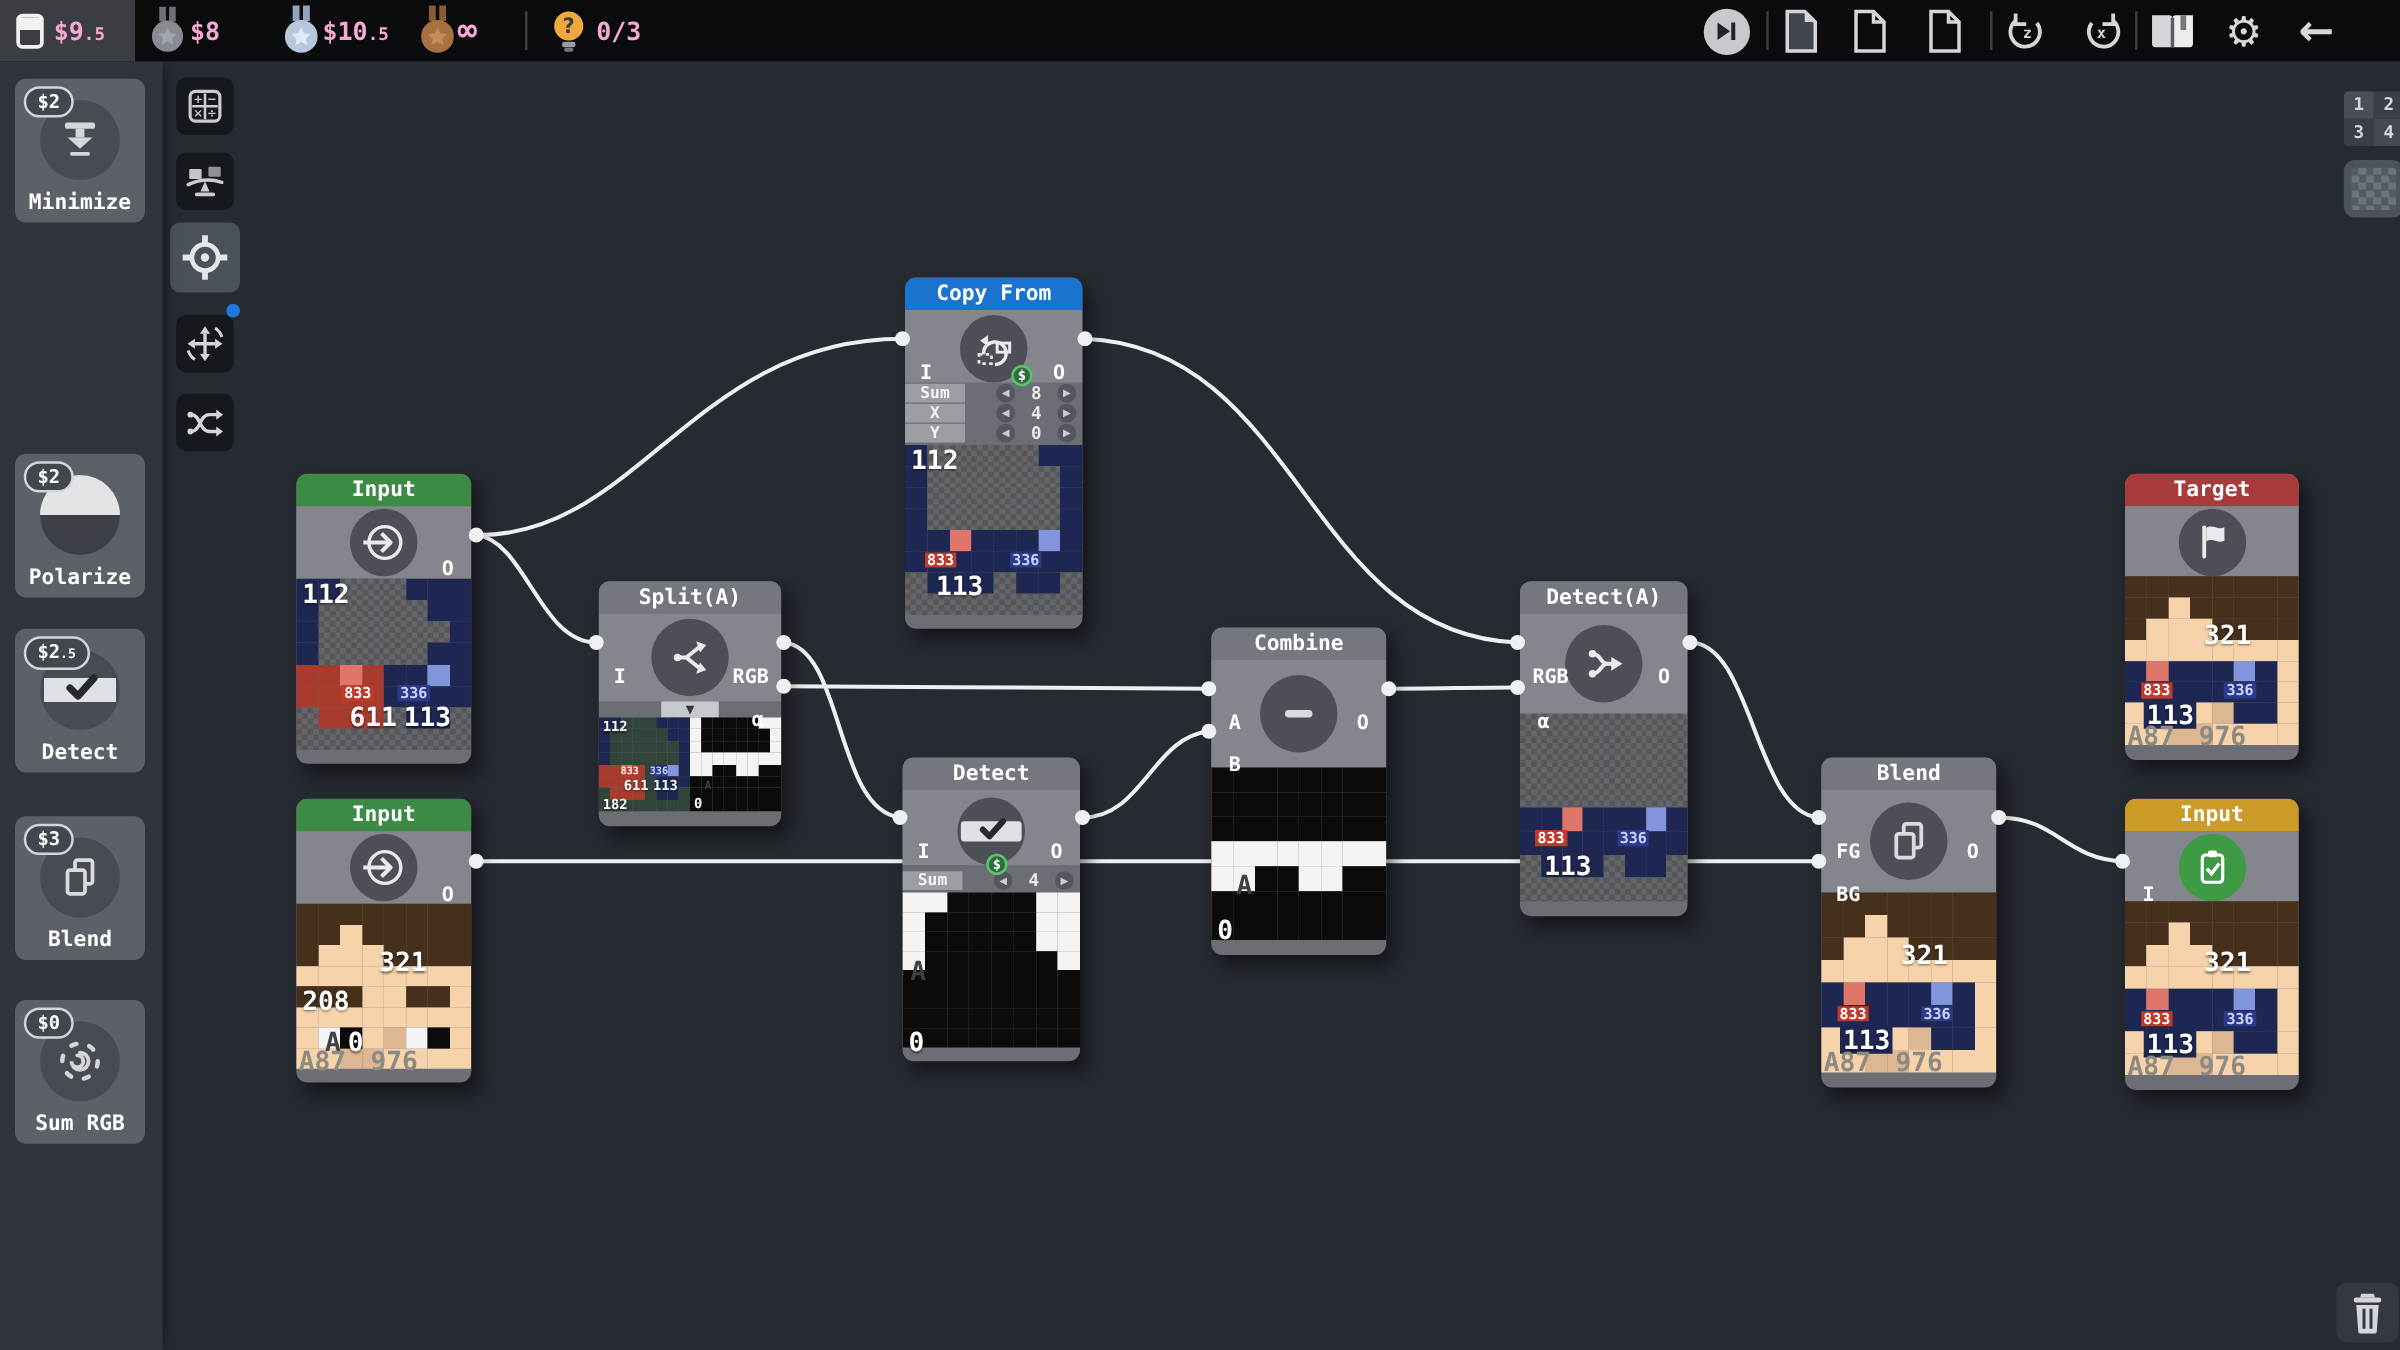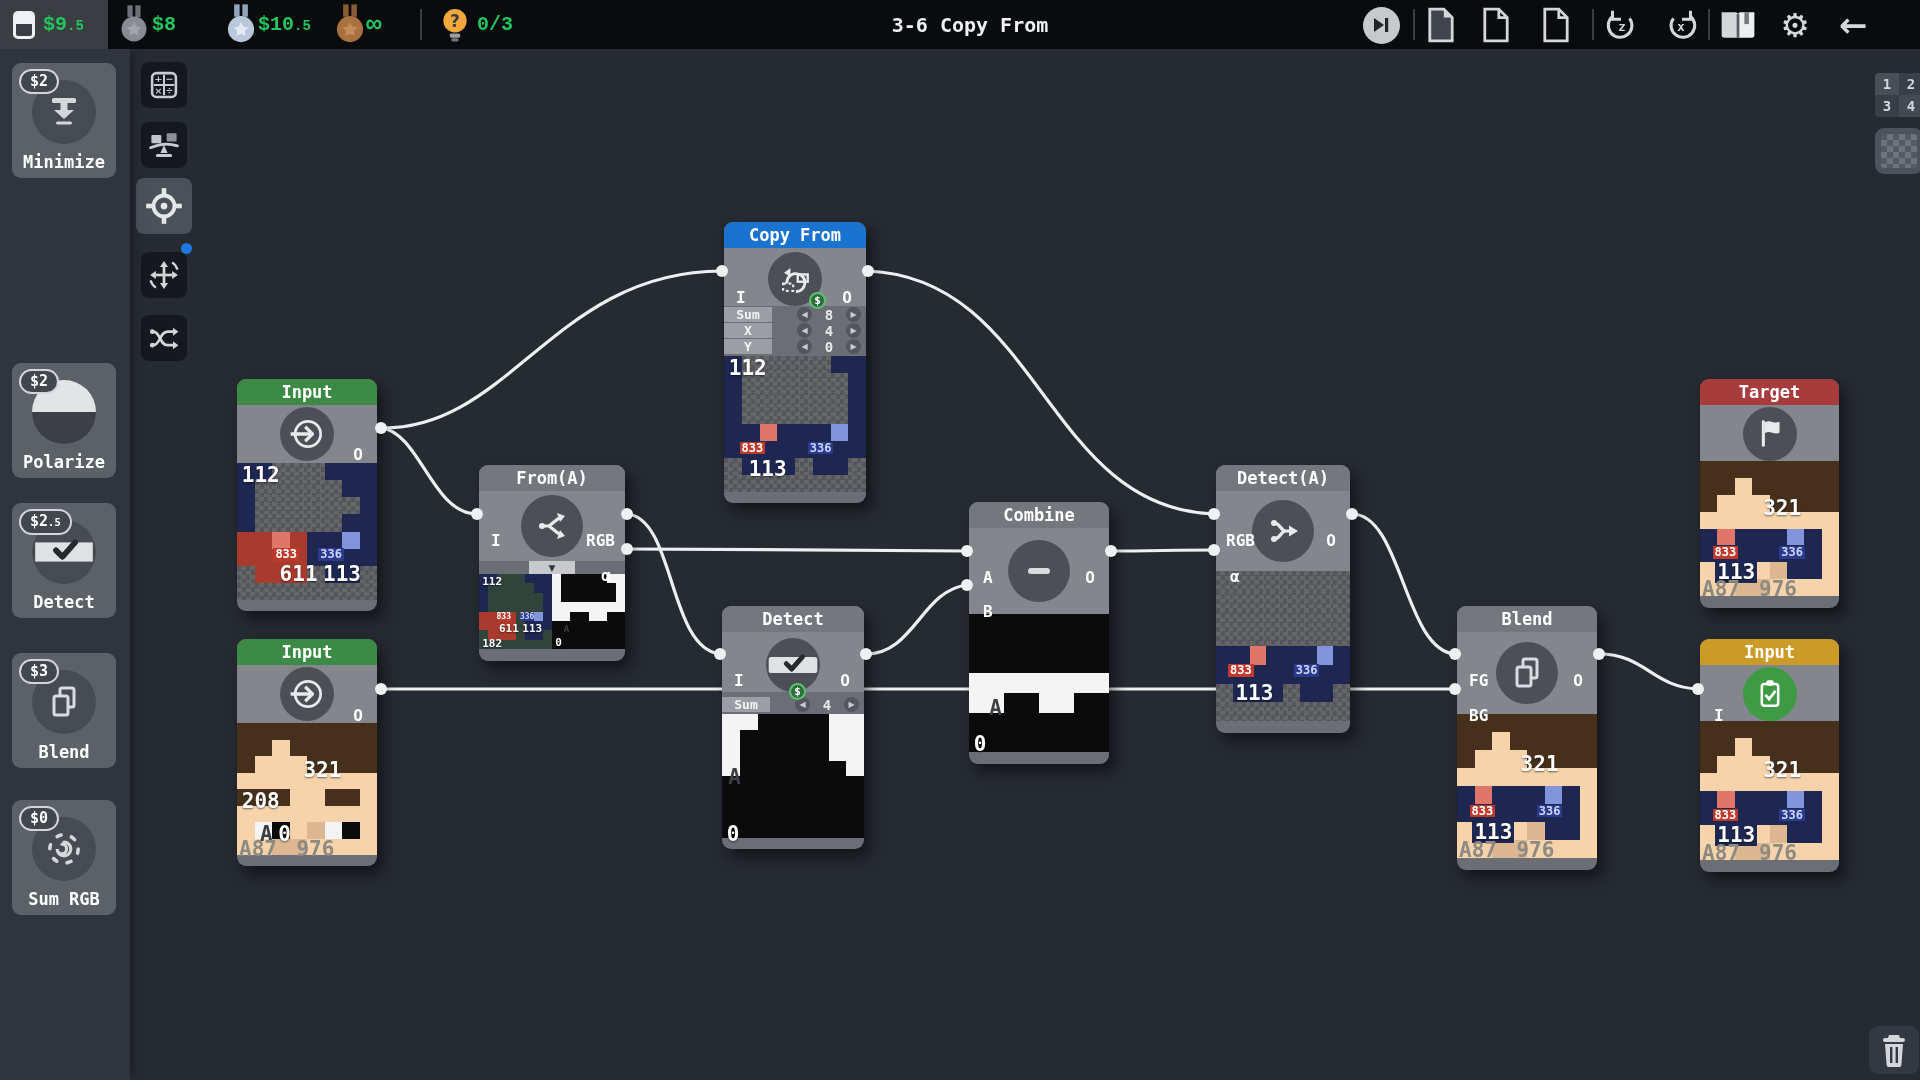--- a/index.html
+++ b/index.html
@@ -3,21 +3,21 @@
 <meta charset="utf-8">
 <style>
   html,body{margin:0;padding:0;background:#1c1f25;}
   .stage{position:relative;width:1920px;height:1080px;overflow:hidden;background:#262a31;
          font-family:"DejaVu Sans Mono","Liberation Mono",monospace;-webkit-font-smoothing:antialiased;}
   
   .topbar{position:absolute;left:0;top:0;width:1920px;height:49px;background:#0a0b0d;color:#f0f1f3;z-index:10;}
   .moneybox{position:absolute;left:0;top:0;width:108px;height:49px;background:#3a3d42;display:flex;align-items:center;gap:8px;padding-left:13px;box-sizing:border-box;}
   .wallet{width:22px;height:28px;border:3px solid #f0f1f3;border-radius:5px;position:relative;box-sizing:border-box;}
   .wallet::after{content:"";position:absolute;left:0;top:0;width:100%;height:10px;background:#f0f1f3;}
-  .tb-text{font-size:20px;font-weight:bold;color:#22c55e;font-family:Liberation Mono, monospace;}
+  .tb-text{font-size:20px;font-weight:bold;color:#f9a8d4;}
   .tb-item{position:absolute;top:0;height:49px;display:flex;align-items:center;}
   .tb-div{position:absolute;top:9px;width:2px;height:31px;background:#3a3e44;}
   .tb-title{position:absolute;left:760px;top:0;width:420px;height:49px;display:flex;align-items:center;justify-content:center;font-size:20px;font-weight:bold;}
   .iconbtn{position:absolute;top:6px;width:38px;height:38px;display:flex;align-items:center;justify-content:center;}
   .playcircle{width:37px;height:37px;border-radius:50%;background:#c7cacd;display:flex;align-items:center;justify-content:center;}
   .glyph{font-family:"DejaVu Sans",sans-serif;color:#d6d8db;}
   .dec{font-size:.7em;}
   
   .sidebar{position:absolute;left:0;top:49px;width:130px;height:1031px;background:#30343c;z-index:9;box-shadow:6px 0 10px -6px rgba(0,0,0,.55);}
   .pcard{position:absolute;left:12px;width:104px;height:115px;background:#5c6067;border-radius:9px;}
@@ -120,21 +120,20 @@
       <svg width="30" height="36" viewBox="0 0 28 34">
           <circle cx="14" cy="13" r="11" fill="#f2a93b"></circle>
           <rect x="9" y="25" width="10" height="4" rx="1.5" fill="#9a9da2"></rect>
           <rect x="10.5" y="29.5" width="7" height="3" rx="1.5" fill="#74777c"></rect>
           <text x="14" y="18.5" text-anchor="middle" font-size="16" font-weight="bold" fill="#3a3d42" font-family="DejaVu Sans">?</text>
         </svg>
     </div>
     <div class="tb-item" style="left:477px;">
       <span class="tb-text">0/3</span>
     </div>
-    <div class="tb-title">3-6 Copy From</div>
 
     <div class="iconbtn" style="left:1362px;">
       <span class="playcircle">
         <svg width="20" height="18" viewBox="0 0 20 18">
             <polygon points="3,2 13,9 3,16" fill="#212329"></polygon>
             <rect x="14" y="2" width="3.2" height="14" fill="#212329"></rect>
           </svg>
       </span>
     </div>
     <div class="tb-div" style="left:1413px;"></div>
@@ -482,21 +481,21 @@
           <div class="cell checker"></div>
           <span class="plabel big" style="left: 2%; top: 1%;">112</span>
           <span class="plabel rb" style="left: 11%; top: 63%;">833</span>
           <span class="plabel bb" style="left: 59%; top: 63%;">336</span>
           <span class="plabel big" style="left: 16%; top: 75%;">113</span>
         </div>
     </div>
   </div>
 
   <div class="node" style="left:479px;top:465px;width:146px;height:196px;">
-    <div class="n-header h-gray">From(A)</div>
+    <div class="n-header h-gray">Split(A)</div>
     <div class="n-iconrow" style="flex-basis:70px;">
       <span class="ncircle" style="width:62px;height:62px;">
         <svg width="44" height="44" viewBox="0 0 44 44">
             <circle cx="12" cy="22" r="3" fill="#e8eaec"></circle>
             <path d="M12 22 h7 M19 22 L29 14 M19 22 L29 30" fill="none" stroke="#e8eaec" stroke-width="3.2"></path>
             <path d="M27 9 l8 3 -5 6 z" fill="#e8eaec"></path>
             <path d="M27 35 l8 -3 -5 -6 z" fill="#e8eaec"></path>
           </svg>
       </span>
       <span class="port-label" style="left:12px;top:40px;">I</span>

